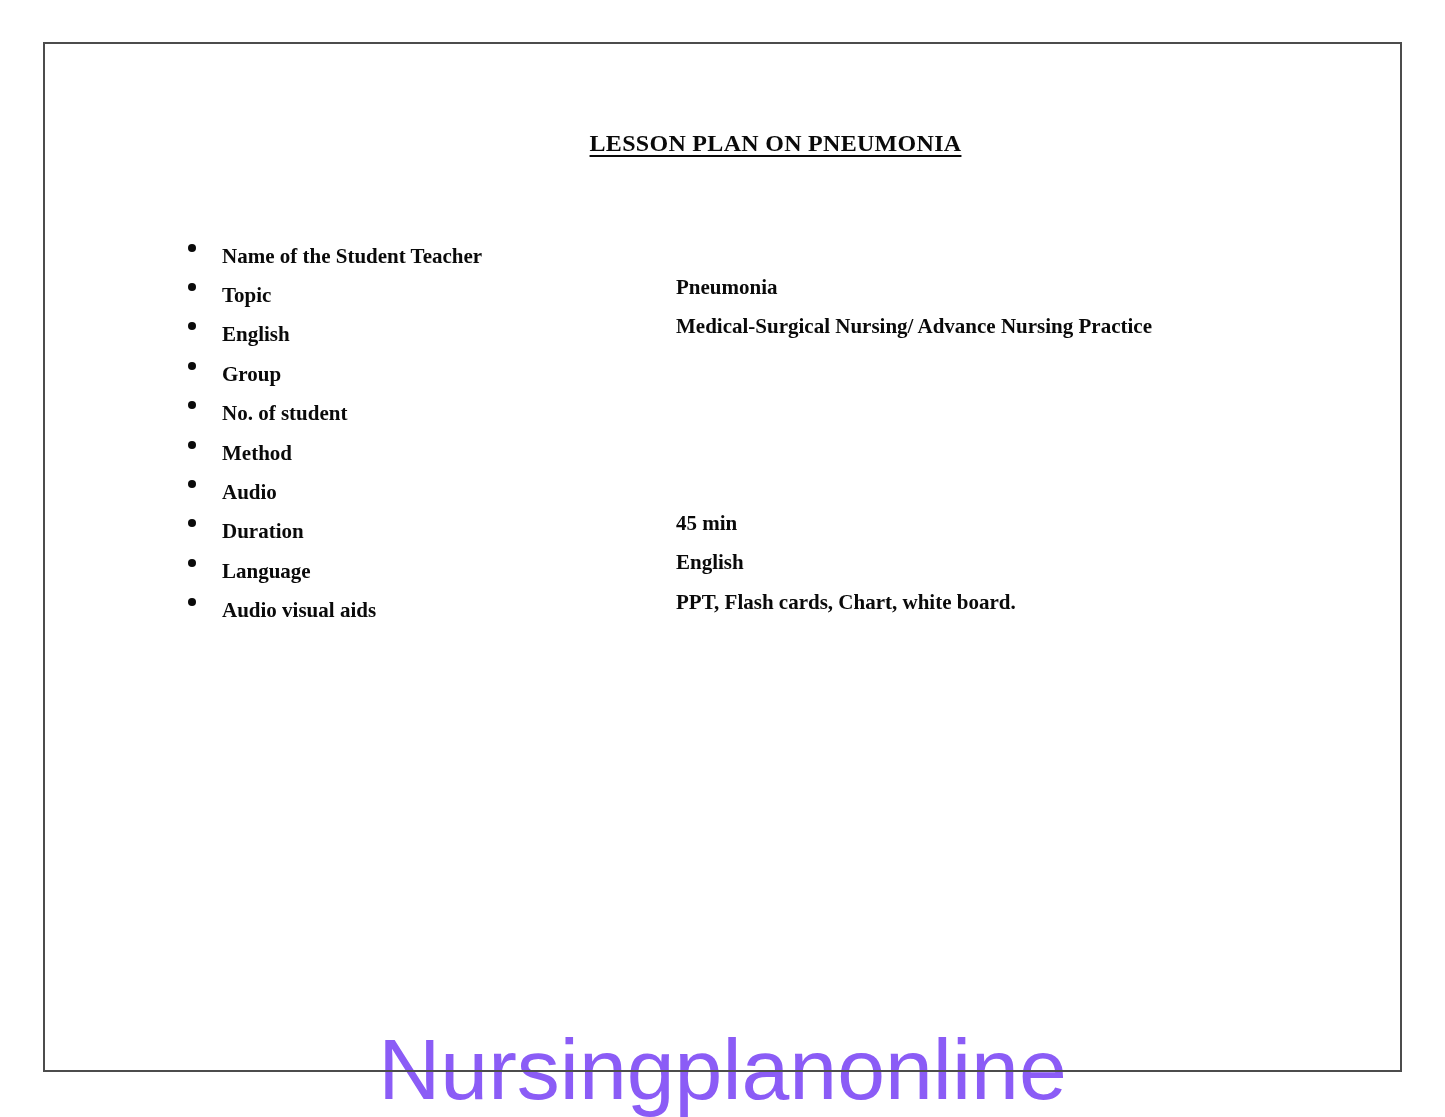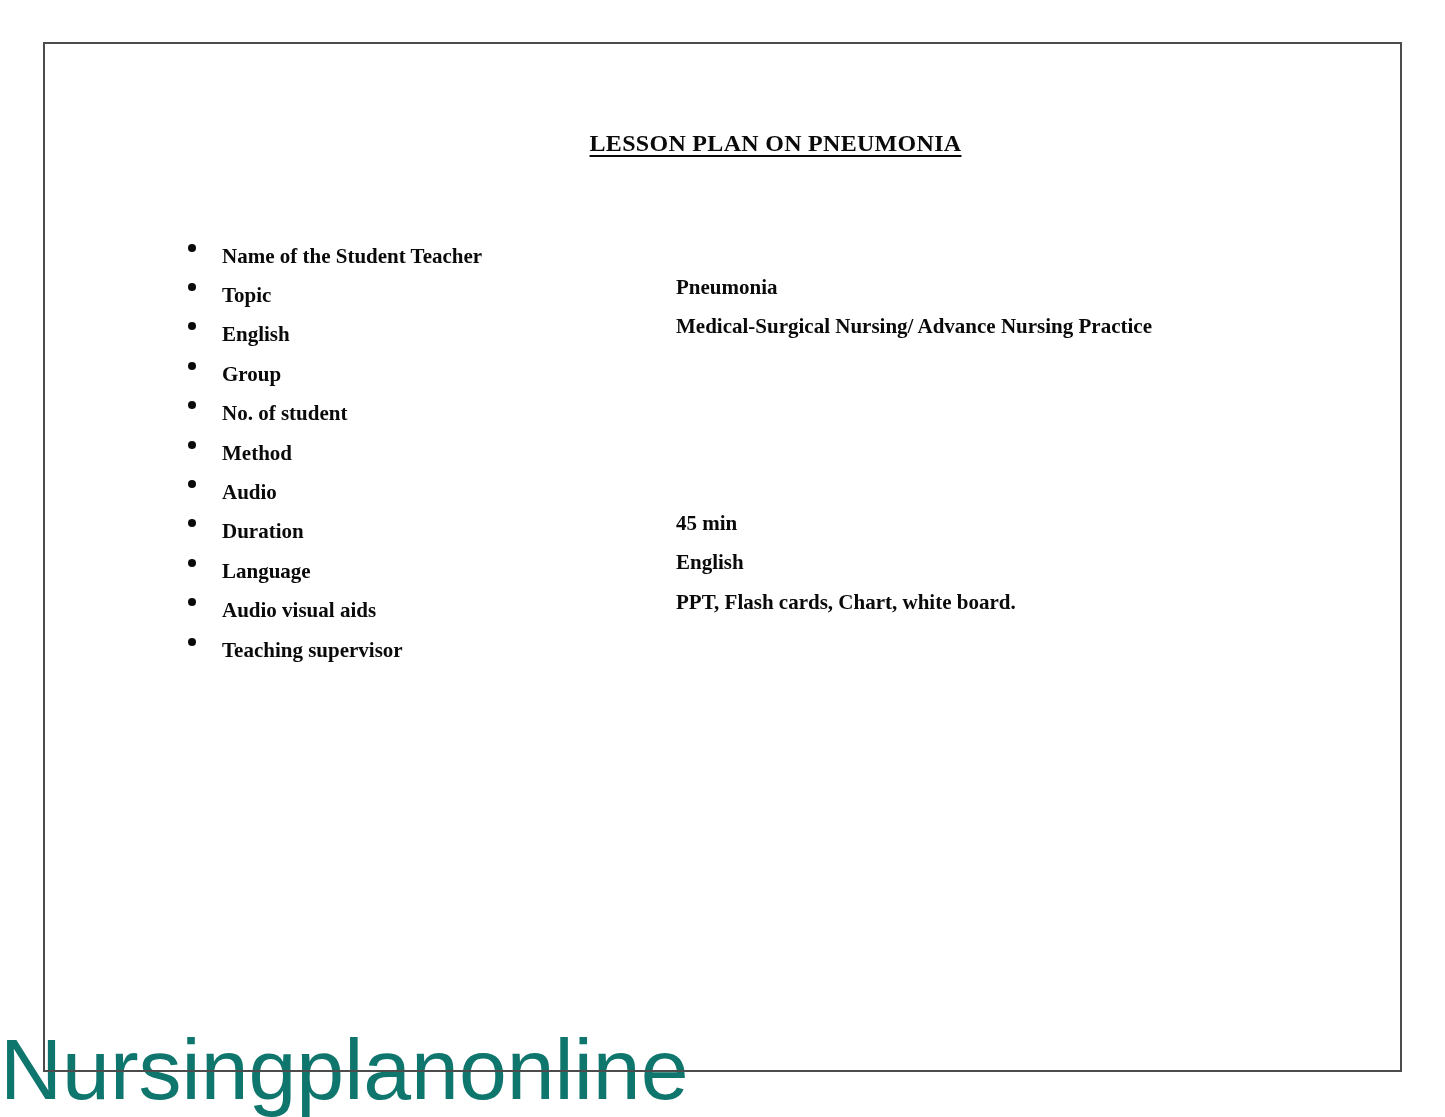--- a/index.html
+++ b/index.html
@@ -68,25 +68,25 @@
     left: 492px;
     font-size: 21px;
     font-weight: bold;
     color: #0a0a0a;
     white-space: nowrap;
   }
   .watermark {
     position: absolute;
     left: 0; top: 1026px;
     width: 1445px;
-    text-align: left;
+    text-align: center;
     font-family: "Liberation Sans", sans-serif;
     font-size: 86px;
     line-height: 86px;
-    color: #0f766e;
+    color: #8b5cf6;
     z-index: 1;
     white-space: nowrap;
   }
 </style>
 </head>
 <body>
 
 <div class="page-frame"></div>
 
 <div class="title-wrap">
@@ -137,20 +137,15 @@
   <div class="field-row">
     <span class="bullet"></span>
     <span class="field-label">Language</span>
     <span class="field-value">English</span>
   </div>
   <div class="field-row">
     <span class="bullet"></span>
     <span class="field-label">Audio visual aids</span>
     <span class="field-value">PPT, Flash cards, Chart, white board.</span>
   </div>
-  <div class="field-row">
-    <span class="bullet"></span>
-    <span class="field-label">Teaching supervisor</span>
-    <span class="field-value"></span>
-  </div>
 </div>
 
 <div class="watermark">Nursingplanonline</div>
 
 </body></html>

